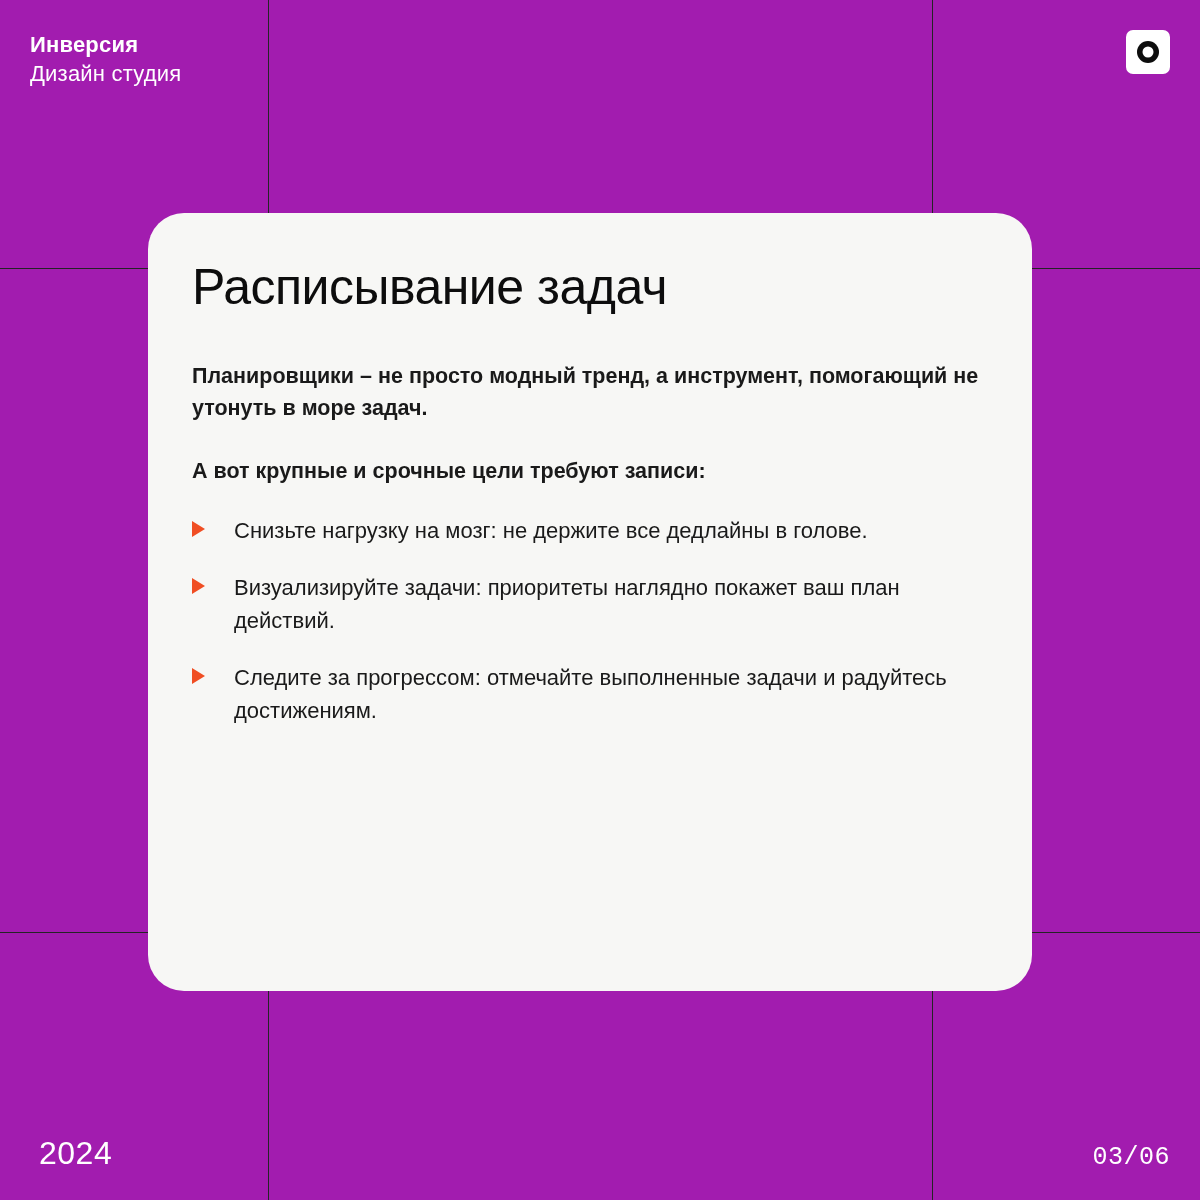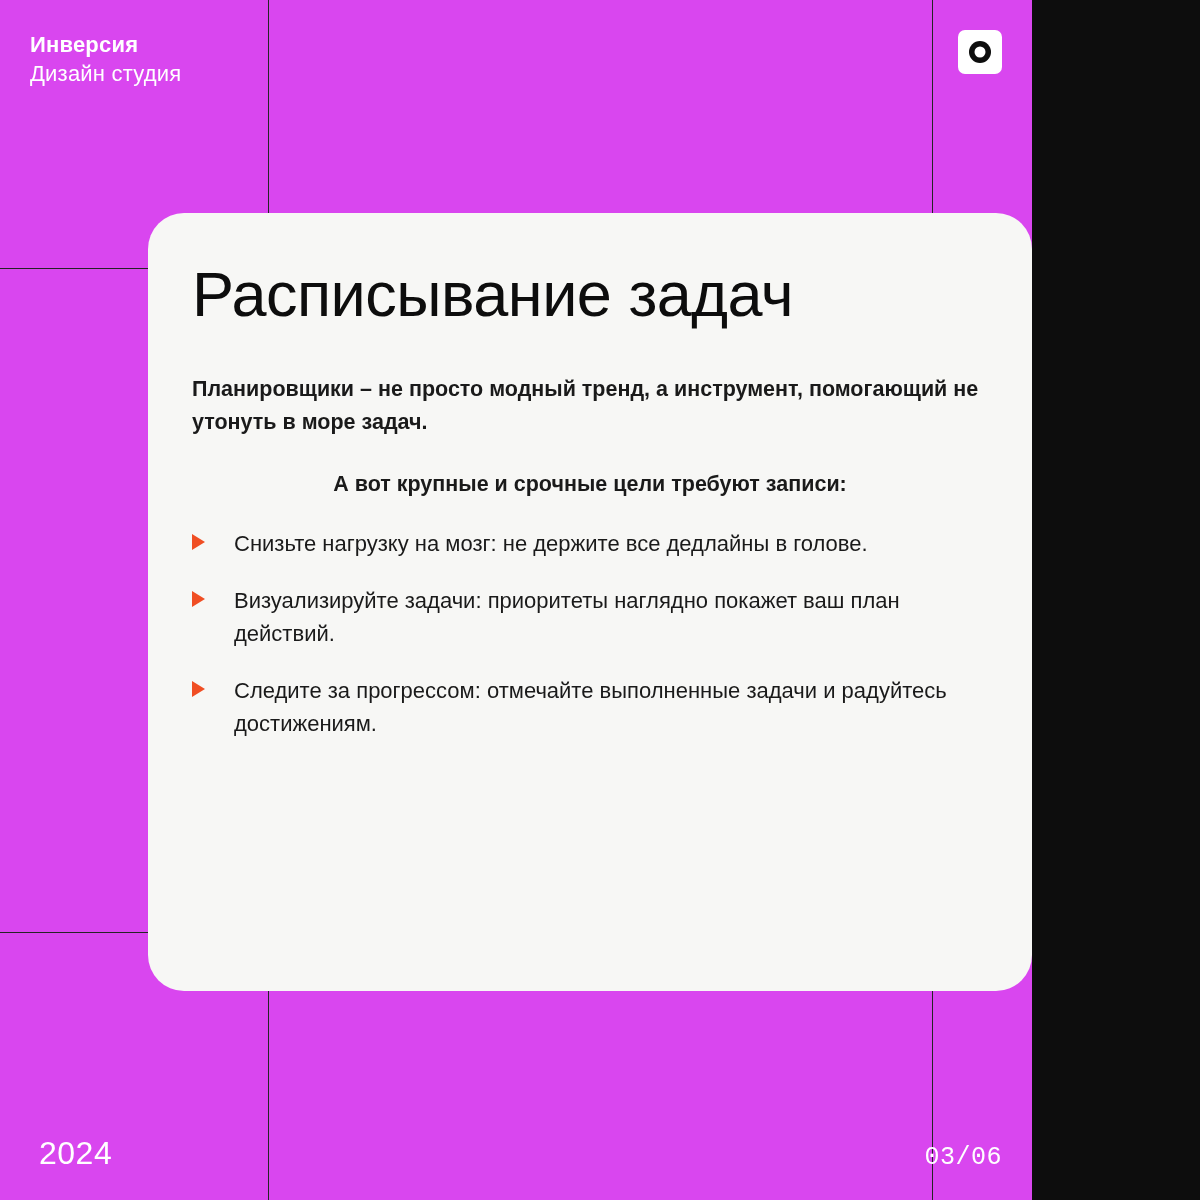--- a/index.html
+++ b/index.html
@@ -2,23 +2,23 @@
 <html lang="ru"><head>
 <meta charset="utf-8">
 <style>
   html, body {
     margin: 0;
     padding: 0;
     background: #0d0d0d;
   }
   .slide {
     position: relative;
-    width: 1032px;
+    width: 1200px;
     height: 1200px;
-    background: #d946ef;
+    background: #a21caf;
     overflow: hidden;
     font-family: "Liberation Sans", sans-serif;
     color: #ffffff;
   }
 
   
   .guide {
     position: absolute;
     background: #242424;
     pointer-events: none;
@@ -88,37 +88,37 @@
     width: 884px;
     height: 778px;
     background: #f7f7f5;
     border-radius: 36px;
     box-sizing: border-box;
     padding: 48px 44px 40px 44px;
     color: #111111;
   }
 
   .card-title {
-    font-size: 63px;
+    font-size: 50px;
     font-weight: 400;
     letter-spacing: -0.5px;
     margin: 0 0 46px 0;
     color: #0d0d0d;
     line-height: 1.05;
   }
 
   .para {
     font-size: 21.5px;
     line-height: 1.52;
     margin: 0 0 30px 0;
     color: #1a1a1a;
     max-width: 820px;
     font-weight: bold;
   }
-  .para.tight { margin-bottom: 26px; text-align: center; }
+  .para.tight { margin-bottom: 26px; }
 
   .bullets {
     list-style: none;
     margin: 0;
     padding: 0;
   }
   .bullets li {
     position: relative;
     padding-left: 42px;
     font-size: 22px;

